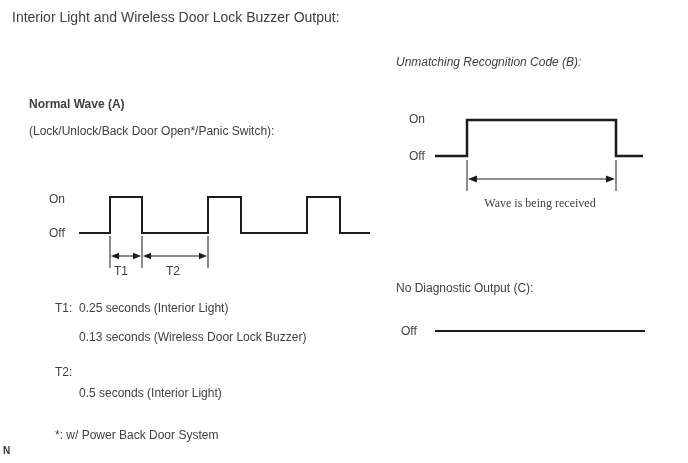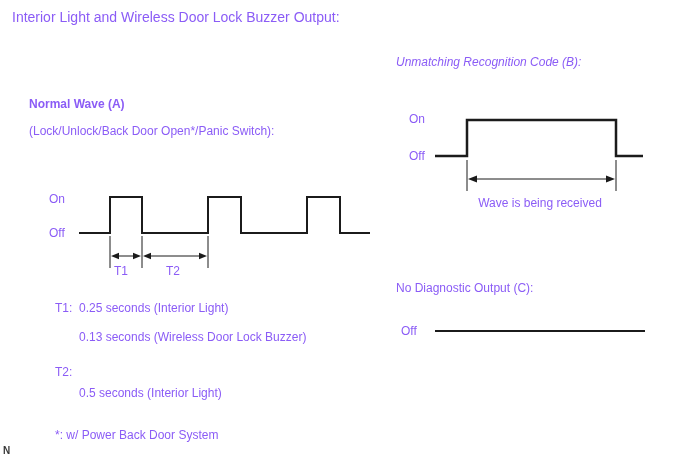--- a/index.html
+++ b/index.html
@@ -10,24 +10,24 @@
     background: #ffffff;
     font-family: "Liberation Sans", "DejaVu Sans", sans-serif;
     color: #1b1b1b;
     overflow: hidden;
   }
   .txt {
     position: absolute;
     white-space: nowrap;
     font-size: 12px;
     line-height: 14px;
-    color: #8b5cf6;
+    color: #404040;
   }
   .title { font-size: 14px; line-height: 16px; }
-  .caption-center { text-align: center; }
+  .caption-center { text-align: center; font-family: Liberation Serif, serif; }
   .corner-mark { font-size: 10px; font-weight: bold; color: #3a3a3a; }
   svg.linework { position: absolute; left: 0; top: 0; }
 </style>
 </head>
 <body>
 
 <div class="canvas">
 
   <div class="txt title" style="left:12px; top:9px;">Interior Light and Wireless Door Lock Buzzer Output:</div>
 

